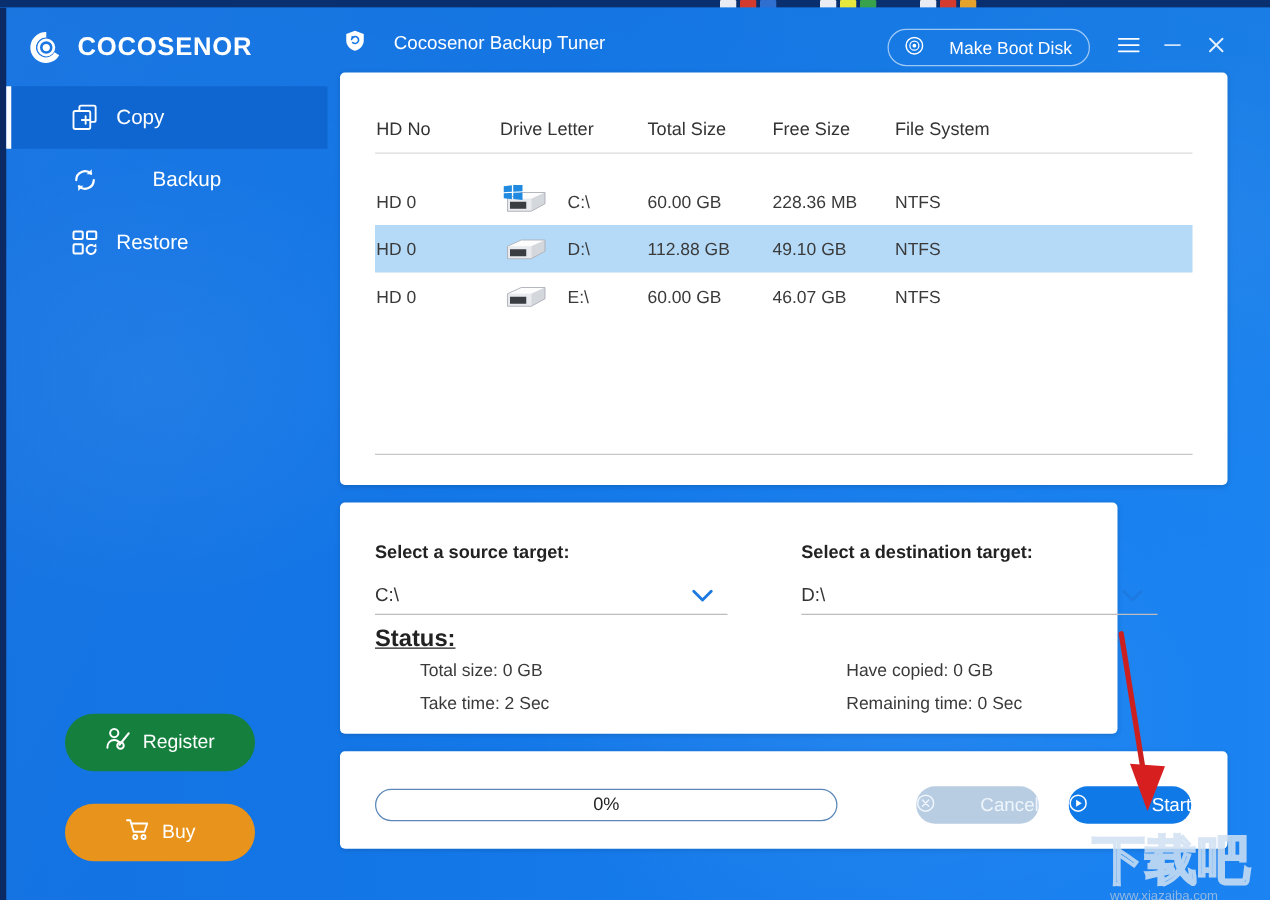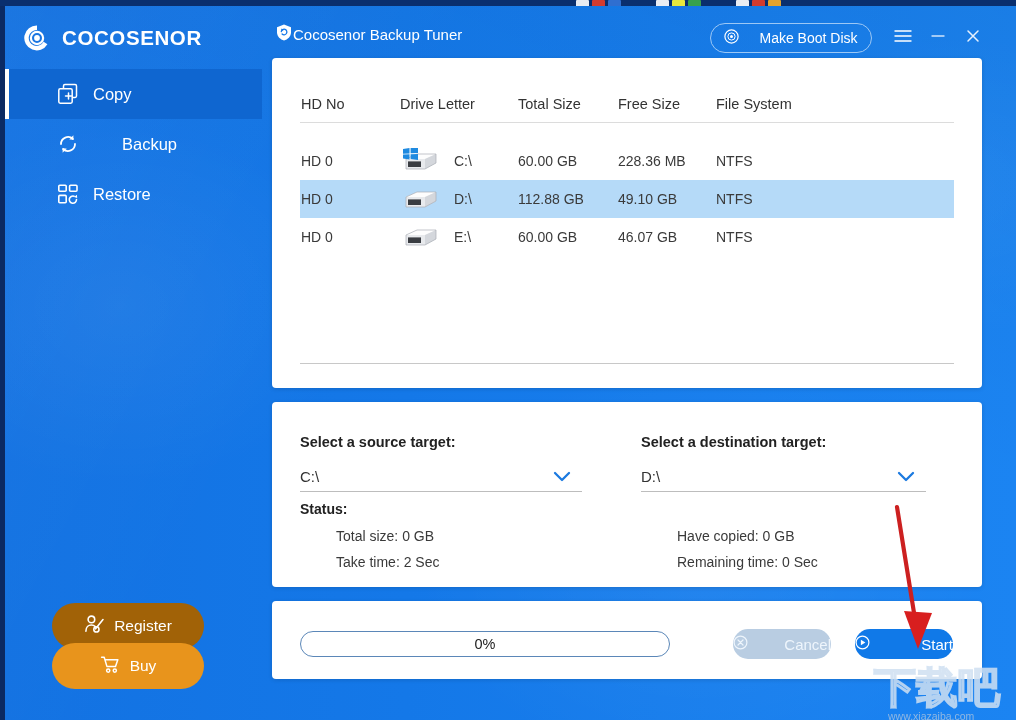--- a/index.html
+++ b/index.html
@@ -78,30 +78,30 @@
     background: #ffffff;
   }
   .nav-item .nav-icon { width: 22px; height: 22px; display:block; }
 
   #btn-register, #btn-buy {
     position: absolute; left: 52px; width: 152px; height: 46px;
     border-radius: 23px;
     display: flex; align-items: center; justify-content: center; gap: 9px;
     color: #ffffff; font-size: 15.5px; cursor: pointer;
   }
-  #btn-register { top: 597px; background: #a16207; }
+  #btn-register { top: 565px; background: #15803d; }
   #btn-buy { top: 637px; background: #e8941c; }
 
   
   #header {
     position: absolute; left: 262px; top: 0; width: 754px; height: 58px;
   }
   #app-title {
     position: absolute; left: 14px; top: 18px;
-    display: flex; align-items: center; gap: 1px;
+    display: flex; align-items: center; gap: 23px;
     color: #ffffff; font-size: 15px;
   }
   #make-boot-disk {
     position: absolute; left: 448px; top: 17px;
     width: 162px; height: 30px; border-radius: 16px;
     border: 1px solid #9dc8f5;
     display: flex; align-items: center; justify-content: center; gap: 20px;
     color: #ffffff; font-size: 14px; cursor: pointer;
   }
   .win-btn {
@@ -114,21 +114,21 @@
   #btn-close{ left: 696px; }
 
   
   .card {
     position: absolute;
     background: #ffffff;
     border-radius: 4px;
     box-shadow: 0 1px 4px rgba(0,0,0,0.14);
   }
   #card-table   { left: 272px; top: 52px;  width: 710px; height: 330px; }
-  #card-select  { left: 272px; top: 396px; width: 710px; height: 185px; }
+  #card-select  { left: 272px; top: 396px; width: 622px; height: 185px; }
   #card-actions { left: 272px; top: 595px; width: 710px; height: 78px; }
 
   
   #drive-table { position: absolute; left: 28px; top: 28px; width: 654px; }
   .thead {
     display: flex; align-items: center; height: 36px;
     color: #333333; font-size: 14.5px;
   }
   .trow {
     display: flex; align-items: center; height: 38px;
@@ -157,21 +157,21 @@
     position: relative; height: 30px;
     border-bottom: 1px solid #bdbdbd;
     display: flex; align-items: center;
     cursor: pointer;
   }
   .sel-value { color: #333333; font-size: 15px; }
   .sel-chevron { position: absolute; right: 10px; top: 6px; }
 
   #status-label {
     position: absolute; left: 28px; top: 99px;
-    color: #222222; font-size: 14px; font-weight: bold;
+    color: #222222; font-size: 19px; font-weight: bold; text-decoration: underline;
   }
   .stat-line { position: absolute; color: #3a3a3a; font-size: 14px; margin-left: 36px; }
   #stat-total   { left: 28px;  top: 126px; }
   #stat-take    { left: 28px;  top: 152px; }
   #stat-copied  { left: 369px; top: 126px; }
   #stat-remain  { left: 369px; top: 152px; }
 
   
   #progress-bar {
     position: absolute; left: 28px; top: 30px; width: 370px; height: 26px;

